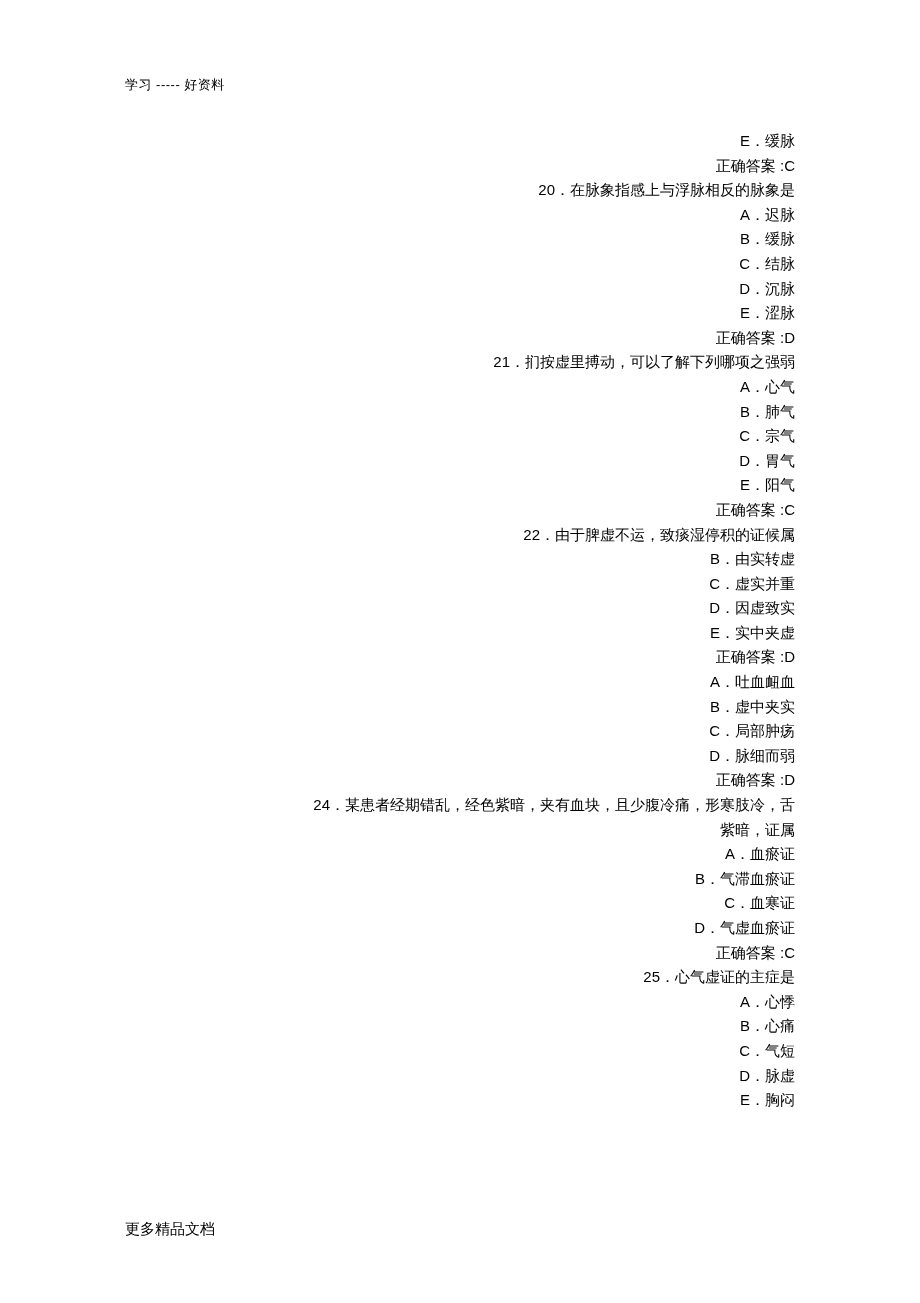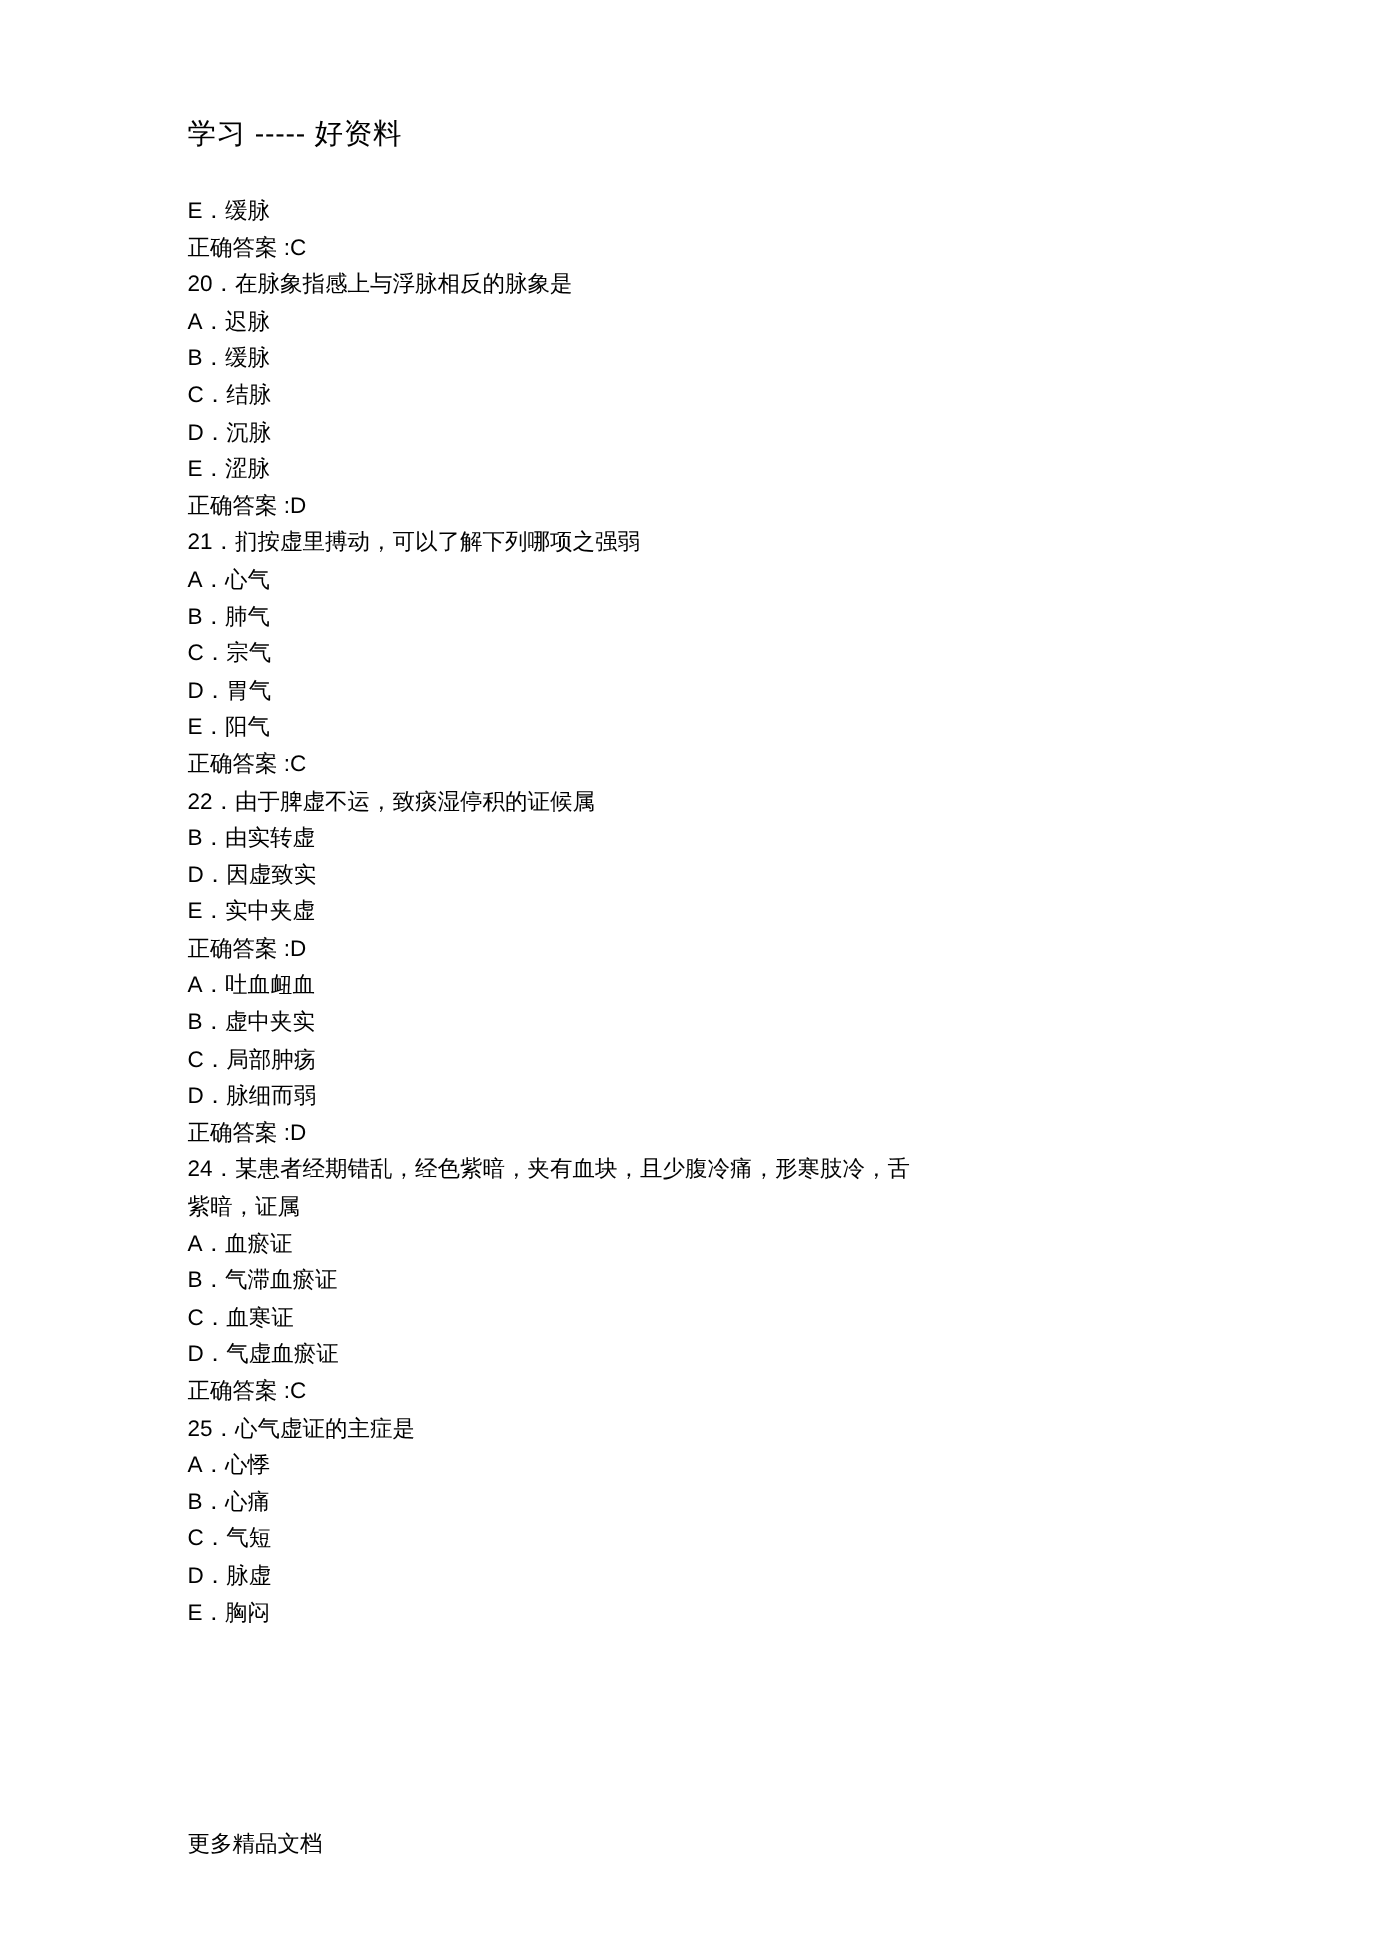--- a/index.html
+++ b/index.html
@@ -12,33 +12,34 @@
     width: 920px;
     height: 1303px;
     position: relative;
     font-family: "Microsoft YaHei", "SimSun", Arial, sans-serif;
     color: #000000;
   }
   .header {
     position: absolute;
     top: 76px;
     left: 125px;
-    font-size: 19px;
+    font-size: 13px;
     letter-spacing: 0.5px;
   }
   .content {
     position: absolute;
     top: 129px;
     left: 125px;
     width: 670px;
     font-size: 15px;
     line-height: 24.6px;
   }
   .line {
     white-space: pre-wrap;
+    text-align: right;
   }
   .footer {
     position: absolute;
     top: 1220px;
     left: 125px;
     font-size: 15px;
     font-family: Liberation Serif, serif;
   }
 </style>
 </head>
@@ -58,20 +59,21 @@
     <div class="line">正确答案 :D</div>
     <div class="line">21．扪按虚里搏动，可以了解下列哪项之强弱</div>
     <div class="line">A．心气</div>
     <div class="line">B．肺气</div>
     <div class="line">C．宗气</div>
     <div class="line">D．胃气</div>
     <div class="line">E．阳气</div>
     <div class="line">正确答案 :C</div>
     <div class="line">22．由于脾虚不运，致痰湿停积的证候属</div>
     <div class="line">B．由实转虚</div>
+    <div class="line">C．虚实并重</div>
     <div class="line">D．因虚致实</div>
     <div class="line">E．实中夹虚</div>
     <div class="line">正确答案 :D</div>
     <div class="line">A．吐血衄血</div>
     <div class="line">B．虚中夹实</div>
     <div class="line">C．局部肿疡</div>
     <div class="line">D．脉细而弱</div>
     <div class="line">正确答案 :D</div>
     <div class="line">24．某患者经期错乱，经色紫暗，夹有血块，且少腹冷痛，形寒肢冷，舌</div>
     <div class="line">紫暗，证属</div>

